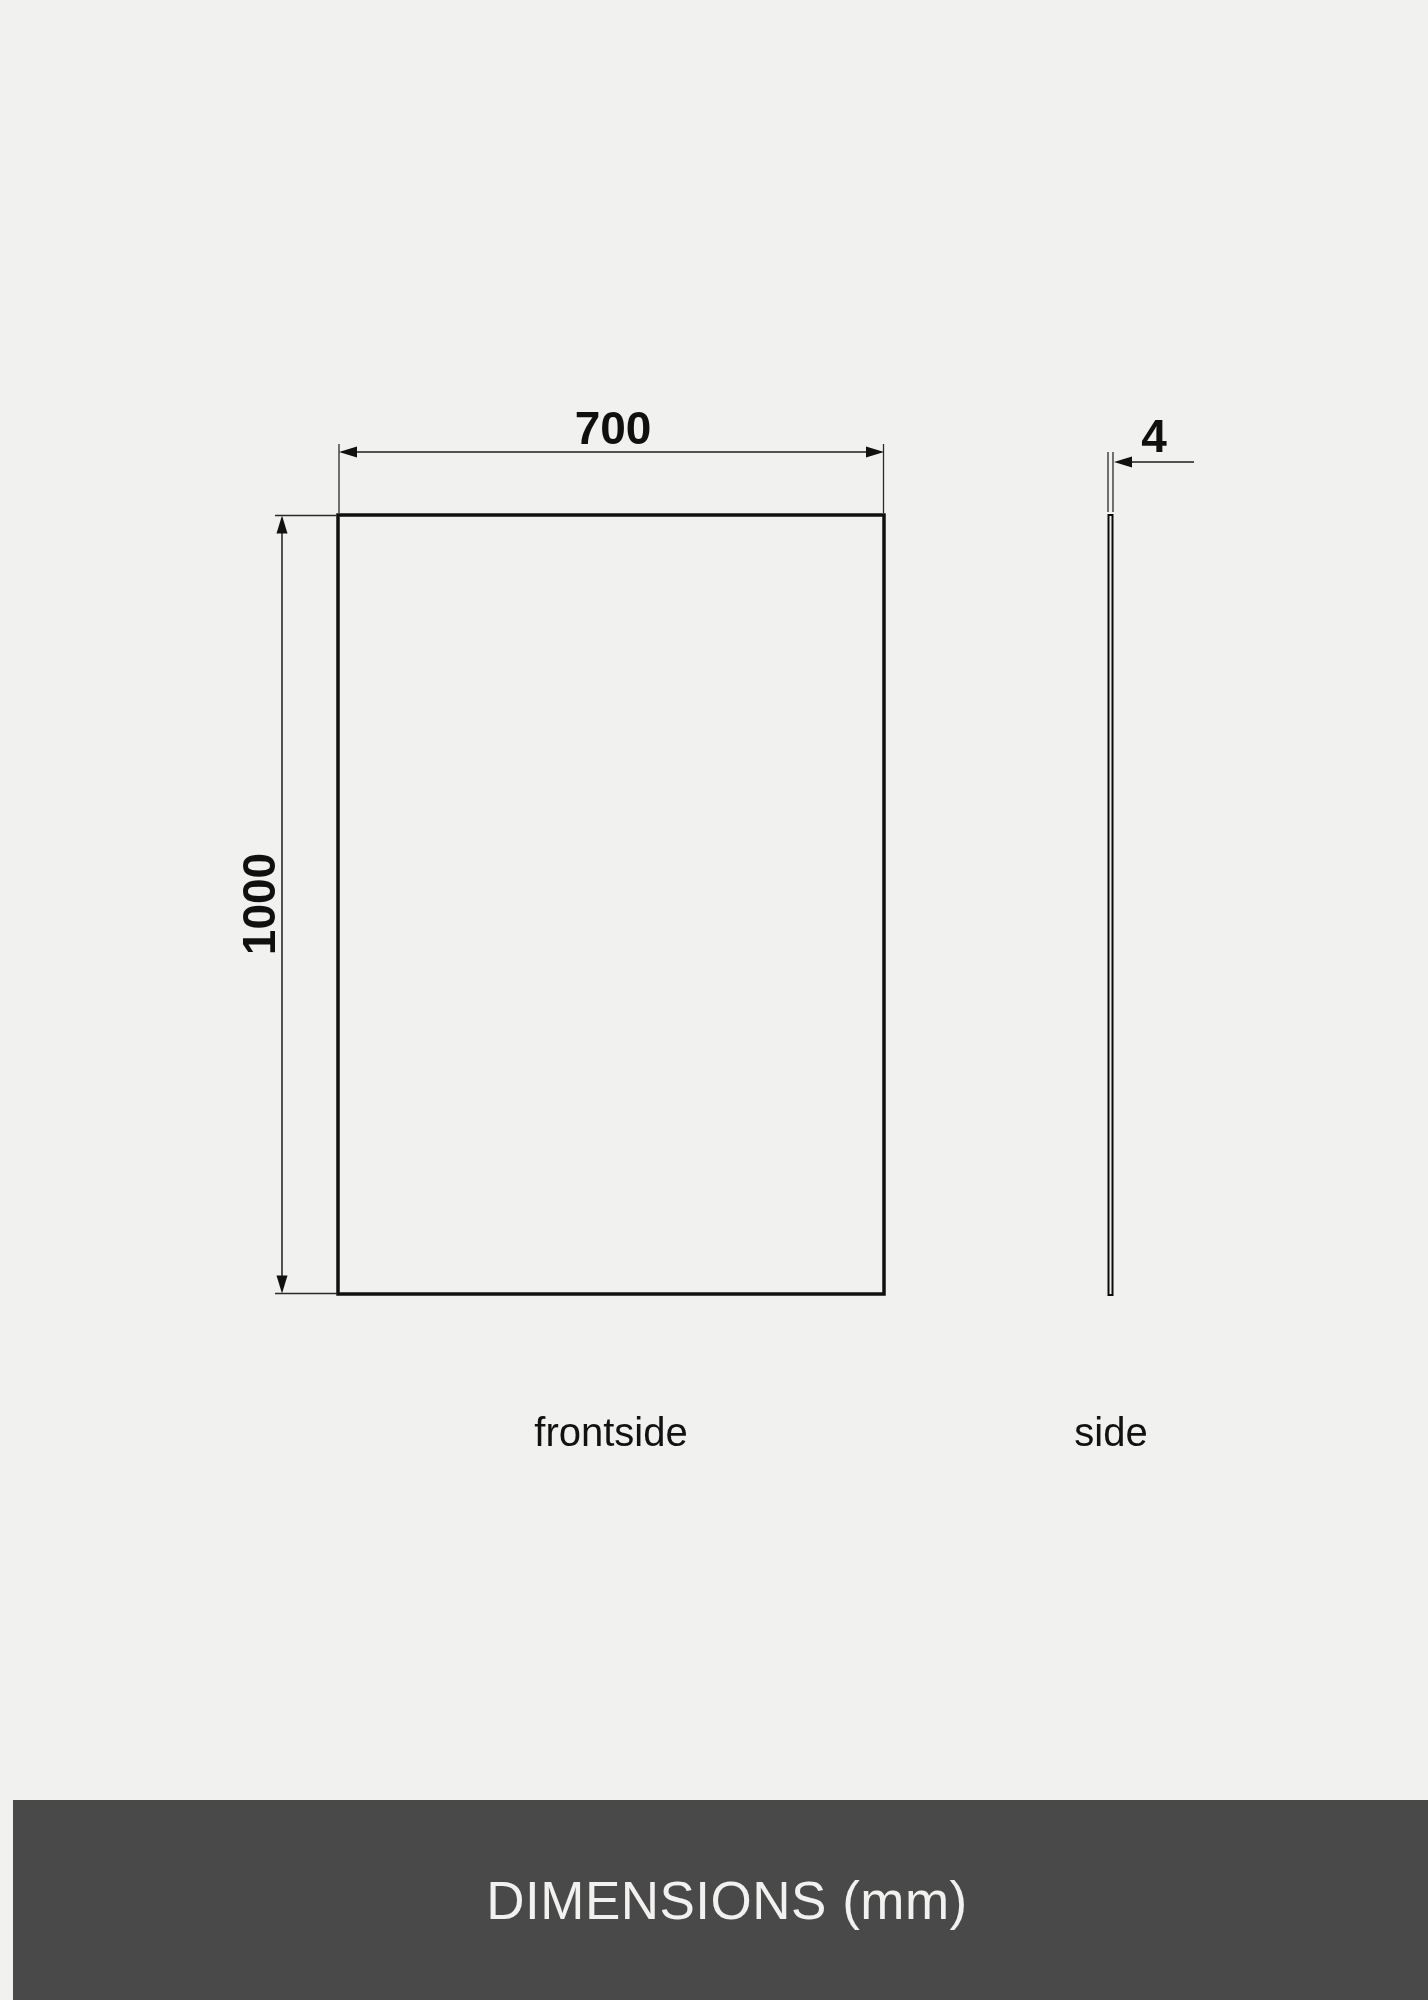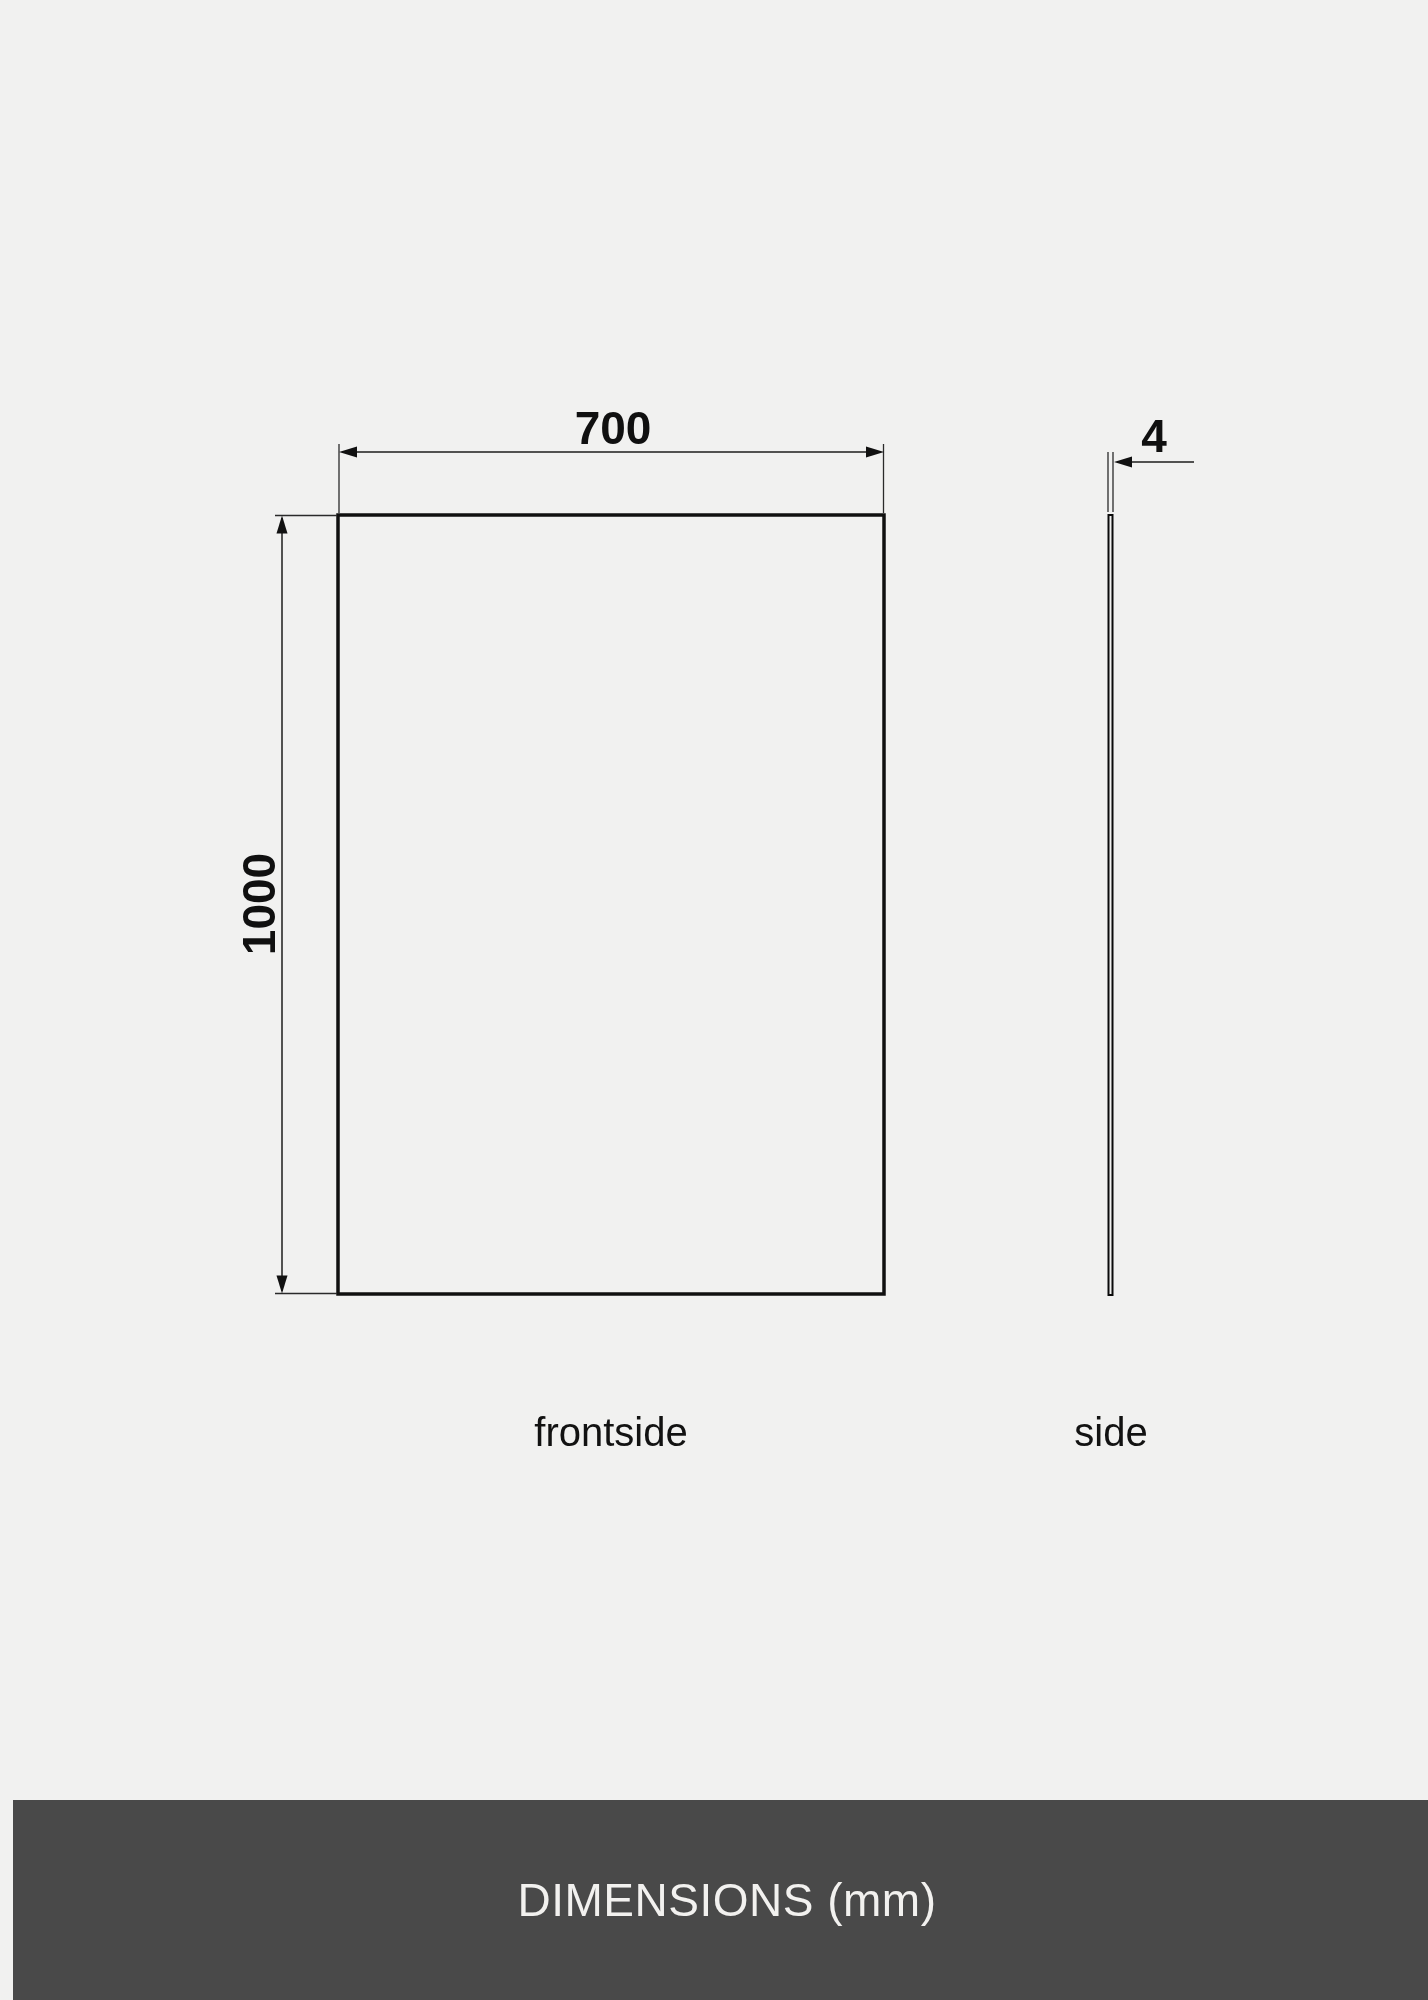--- a/index.html
+++ b/index.html
@@ -67,21 +67,21 @@
     top: 1800px;
     width: 1428px;
     height: 200px;
     background: #494949;
     display: flex;
     align-items: center;
     justify-content: center;
   }
   .footer-title {
     color: #f2f1ef;
-    font-size: 46px;
+    font-size: 53px;
     font-weight: 400;
     letter-spacing: 0.5px;
     font-family: "Liberation Sans", sans-serif;
   }
 </style>
 </head>
 <body>
 
 <div class="stage">
 

